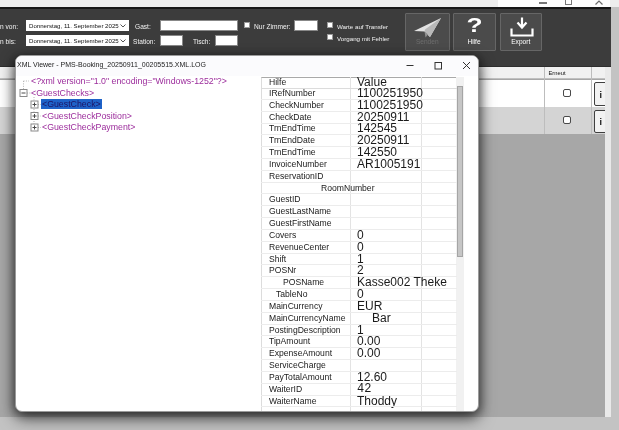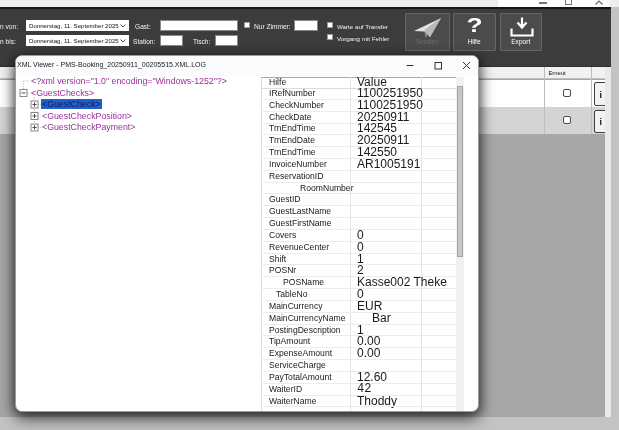--- a/index.html
+++ b/index.html
@@ -193,21 +193,21 @@
         <div class="abs gval" style="left:341px;top:79.2px;">20250911</div>
         <div class="abs ghline" style="left:244.5px;top:90.1px;width:196px;"></div>
         <div class="abs gname" style="left:253px;top:91.0px;">TrnEndTime</div>
         <div class="abs gval" style="left:341px;top:91.0px;">142550</div>
         <div class="abs ghline" style="left:244.5px;top:102.0px;width:196px;"></div>
         <div class="abs gname" style="left:253px;top:102.9px;">InvoiceNumber</div>
         <div class="abs gval" style="left:341px;top:102.9px;">AR1005191</div>
         <div class="abs ghline" style="left:244.5px;top:113.8px;width:196px;"></div>
         <div class="abs gname" style="left:253px;top:114.7px;">ReservationID</div>
         <div class="abs ghline" style="left:244.5px;top:125.6px;width:196px;"></div>
-        <div class="abs gname" style="left:240px;top:126.5px;padding-left:44px;">RoomNumber</div>
+        <div class="abs gname" style="left:261px;top:126.5px;padding-left:44px;">RoomNumber</div>
         <div class="abs ghline" style="left:244.5px;top:137.4px;width:196px;"></div>
         <div class="abs gname" style="left:253px;top:138.4px;">GuestID</div>
         <div class="abs ghline" style="left:244.5px;top:149.3px;width:196px;"></div>
         <div class="abs gname" style="left:253px;top:150.2px;">GuestLastName</div>
         <div class="abs ghline" style="left:244.5px;top:161.1px;width:196px;"></div>
         <div class="abs gname" style="left:253px;top:162.0px;">GuestFirstName</div>
         <div class="abs ghline" style="left:244.5px;top:172.9px;width:196px;"></div>
         <div class="abs gname" style="left:253px;top:173.9px;">Covers</div>
         <div class="abs gval" style="left:341px;top:173.9px;">0</div>
         <div class="abs ghline" style="left:244.5px;top:184.8px;width:196px;"></div>

